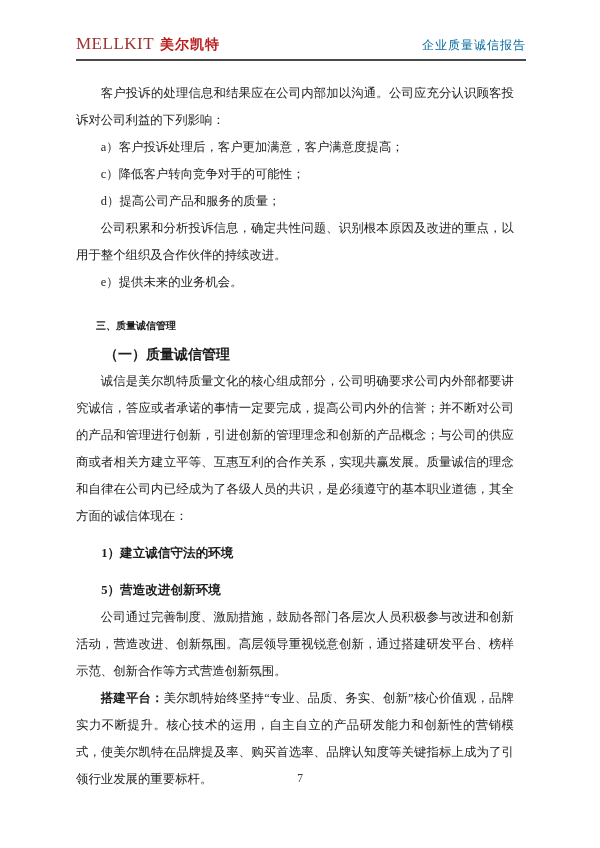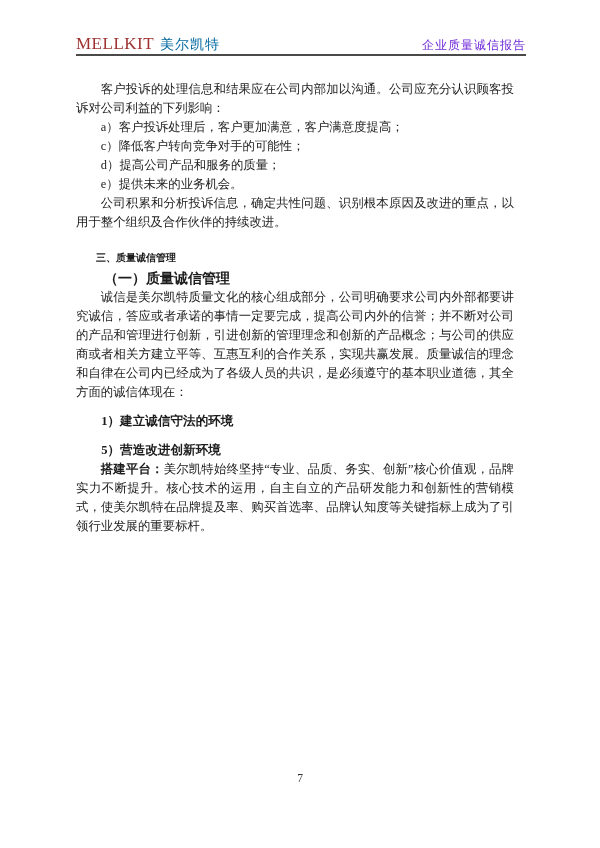--- a/index.html
+++ b/index.html
@@ -9,35 +9,36 @@
     background:#ffffff;
     font-family:"Liberation Serif","DejaVu Serif",serif;
     color:#1c1c1c;
     overflow:hidden;
     margin:0 auto;
   }
   
   .header{
     position:absolute;left:76px;right:74px;top:34px;
     display:flex;justify-content:space-between;align-items:flex-end;
+    padding-bottom:5px;
     border-bottom:2px solid #4a4a4a;
   }
   .logo{display:flex;align-items:baseline;gap:6px;}
   .logo-en{
     font-size:17px;letter-spacing:.5px;
     color:#9e3230;font-weight:normal;
   }
   .logo-cn{
-    font-size:14px;color:#0369a1;font-weight:normal;letter-spacing:1px;
+    font-size:14px;color:#b91c1c;font-weight:bold;letter-spacing:1px;
   }
-  .doc-title{font-size:12px;color:#6d28d9;letter-spacing:1px;}
+  .doc-title{font-size:12px;color:#0369a1;letter-spacing:1px;}
   
   .body{
     position:absolute;left:76px;right:86px;top:80px;
-    font-size:12.4px;line-height:19px;
+    font-size:12.4px;line-height:27px;
     text-align:justify;
   }
   .body p{margin:0;text-indent:2em;}
   .h-section{
     font-weight:bold;font-size:10px;
     margin-top:16px !important;
     text-indent:2em;
   }
   .h-sub{
     font-weight:bold;font-size:14px;
@@ -67,32 +68,33 @@
     </div>
     <div class="doc-title">企业质量诚信报告</div>
   </div>
 
   <div class="body">
     <p>客户投诉的处理信息和结果应在公司内部加以沟通。公司应充分认识顾客投诉对公司利益的下列影响：</p>
 
     <p>a）客户投诉处理后，客户更加满意，客户满意度提高；</p>
     <p>c）降低客户转向竞争对手的可能性；</p>
     <p>d）提高公司产品和服务的质量；</p>
+    <p>公司积累和分析投诉信息，确定共性问题、识别根本原因及改进的重点，以用于整个组织及合作伙伴的持续改进。</p>
+
     <p>e）提供未来的业务机会。</p>
-
-    <p>公司积累和分析投诉信息，确定共性问题、识别根本原因及改进的重点，以用于整个组织及合作伙伴的持续改进。</p>
 
     <p class="h-section">三、质量诚信管理</p>
     <p class="h-sub">（一）质量诚信管理</p>
 
     <p>诚信是美尔凯特质量文化的核心组成部分，公司明确要求公司内外部都要讲究诚信，答应或者承诺的事情一定要完成，提高公司内外的信誉；并不断对公司的产品和管理进行创新，引进创新的管理理念和创新的产品概念；与公司的供应商或者相关方建立平等、互惠互利的合作关系，实现共赢发展。质量诚信的理念和自律在公司内已经成为了各级人员的共识，是必须遵守的基本职业道德，其全方面的诚信体现在：</p>
 
     <p class="h-num">1）建立诚信守法的环境</p>
 
     <p class="h-num">5）营造改进创新环境</p>
+    <p>公司通过完善制度、激励措施，鼓励各部门各层次人员积极参与改进和创新活动，营造改进、创新氛围。高层领导重视锐意创新，通过搭建研发平台、榜样示范、创新合作等方式营造创新氛围。</p>
 
     <p><span class="bold">搭建平台：</span><span>美尔凯特始终坚持“专业、品质、务实、创新”核心价值观，品牌实力不断提升。核心技术的运用，自主自立的产品研发能力和创新性的营销模式，使美尔凯特在品牌提及率、购买首选率、品牌认知度等关键指标上成为了引领行业发展的重要标杆。</span></p>
   </div>
 
   <div class="footer">
     <span>7</span>
   </div>
 
 </div>
 

